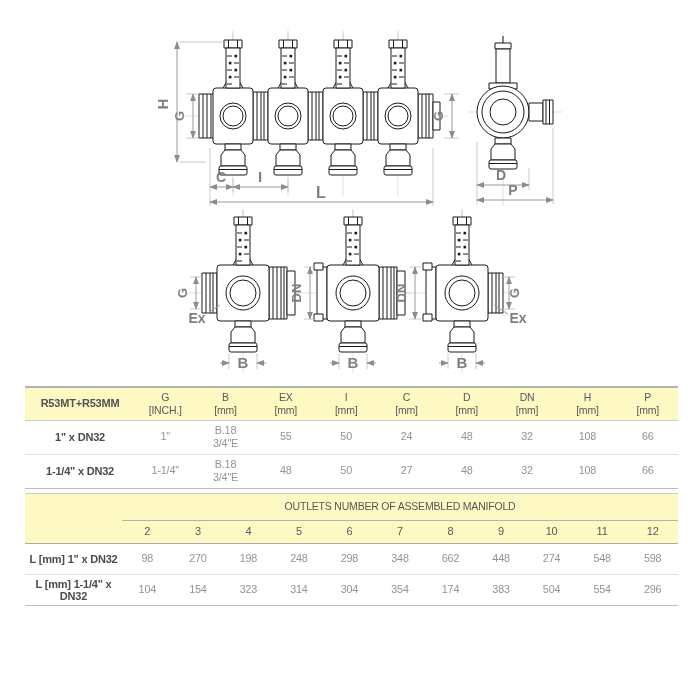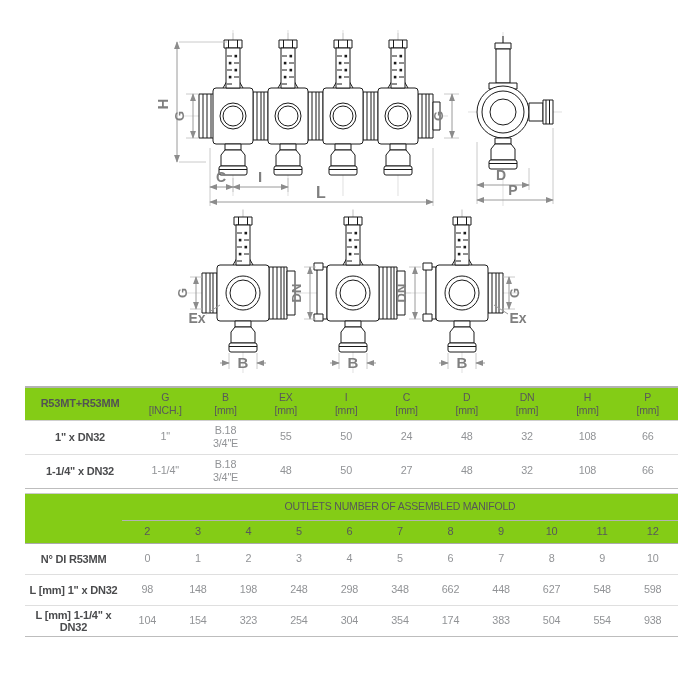--- a/index.html
+++ b/index.html
@@ -16,21 +16,21 @@
   .dimlabel{fill:#7f7f7f;font-weight:bold;font-family:"Liberation Sans",sans-serif;
             text-anchor:middle;}
   
   .twrap{position:absolute;left:25px;width:653px;}
   #t1wrap{top:386px;}
   #t2wrap{top:493px;}
   table{border-collapse:collapse;table-layout:fixed;width:653px;
         font-family:"Liberation Sans",sans-serif;letter-spacing:-0.2px;}
   #t1{border-top:2px solid #b3b3b3;}
   #t2{border-top:1px solid #cbcbcb;}
-  thead tr{background:#84cc16;}
+  thead tr{background:#fef9c3;}
   th{font-weight:normal;color:#58585a;font-size:10.5px;line-height:1.25;
      white-space:pre-line;text-align:center;padding:0;}
   #t1 thead tr{height:33px;border-bottom:1px solid #cfcfcf;}
   #t1 .corner{font-size:11px;font-weight:bold;color:#525254;}
   tbody tr{height:34px;border-bottom:1px solid #dfdfdf;}
   tbody tr:last-child{border-bottom:1px solid #bdbdbd;}
   td{text-align:center;padding:0;font-size:11px;}
   td.rowlabel{font-weight:bold;color:#4a4b4d;}
   td.val{color:#919396;white-space:pre-line;line-height:1.25;font-size:10.8px;}
   #t2 .titlerow{height:27px;}
@@ -376,57 +376,43 @@
             <th>7</th>
             <th>8</th>
             <th>9</th>
             <th>10</th>
             <th>11</th>
             <th>12</th>
           </tr>
         </thead>
       <tbody>
           <tr>
-            <td class="rowlabel">N° DI R53MM</td>
-            <td class="val">0</td>
-            <td class="val">1</td>
-            <td class="val">2</td>
-            <td class="val">3</td>
-            <td class="val">4</td>
-            <td class="val">5</td>
-            <td class="val">6</td>
-            <td class="val">7</td>
-            <td class="val">8</td>
-            <td class="val">9</td>
-            <td class="val">10</td>
-          </tr>
-          <tr>
             <td class="rowlabel">L [mm] 1" x DN32</td>
             <td class="val">98</td>
-            <td class="val">148</td>
+            <td class="val">270</td>
             <td class="val">198</td>
             <td class="val">248</td>
             <td class="val">298</td>
             <td class="val">348</td>
             <td class="val">662</td>
             <td class="val">448</td>
-            <td class="val">627</td>
+            <td class="val">274</td>
             <td class="val">548</td>
             <td class="val">598</td>
           </tr>
           <tr>
             <td class="rowlabel">L [mm] 1-1/4" x DN32</td>
             <td class="val">104</td>
             <td class="val">154</td>
             <td class="val">323</td>
-            <td class="val">254</td>
+            <td class="val">314</td>
             <td class="val">304</td>
             <td class="val">354</td>
             <td class="val">174</td>
             <td class="val">383</td>
             <td class="val">504</td>
             <td class="val">554</td>
-            <td class="val">938</td>
+            <td class="val">296</td>
           </tr>
         </tbody>
     </table>
   </div>
 </div>
 
 </body></html>

